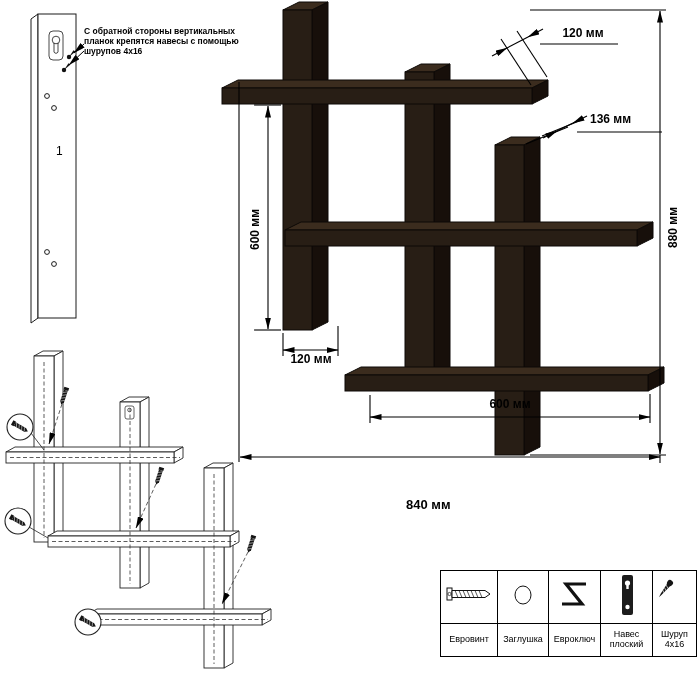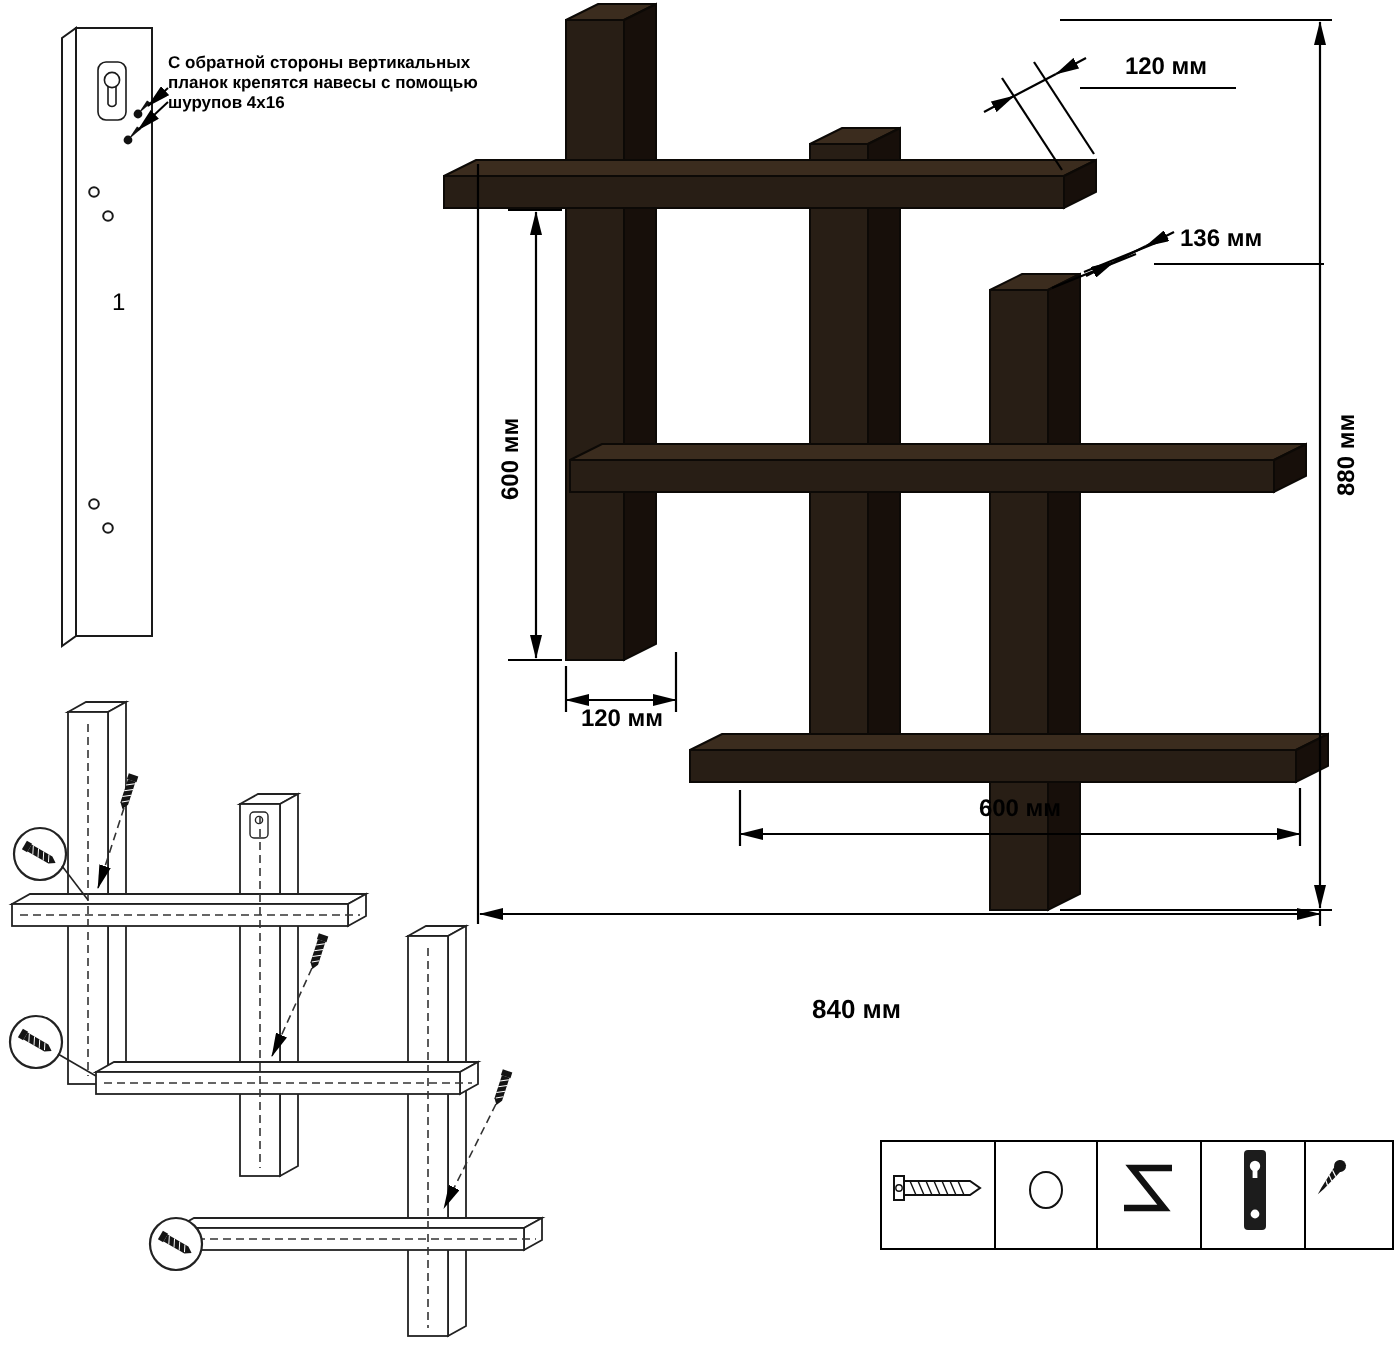--- a/index.html
+++ b/index.html
@@ -252,16 +252,23 @@
         <td>
           <svg width="42" height="42" viewBox="0 0 42 42">
             <g transform="translate(16,9) rotate(38)" fill="#141414">
               <circle cx="0" cy="0" r="3"></circle>
               <path d="M-2,1.5 L2,1.5 L0.7,14 L0,18 L-0.7,14 Z"></path>
               <path d="M-1.6,4 L1.6,5.5 M-1.4,7 L1.4,8.5 M-1.1,10 L1.1,11.5" stroke="#ffffff" stroke-width="0.6" fill="none"></path>
             </g>
           </svg>
         </td>
       </tr>
+      <tr class="names-row">
+        <td>Евровинт</td>
+        <td>Заглушка</td>
+        <td>Евроключ</td>
+        <td>Навес плоский</td>
+        <td>Шуруп 4x16</td>
+      </tr>
     </tbody>
   </table>
 
 </div>
 
 </body></html>

